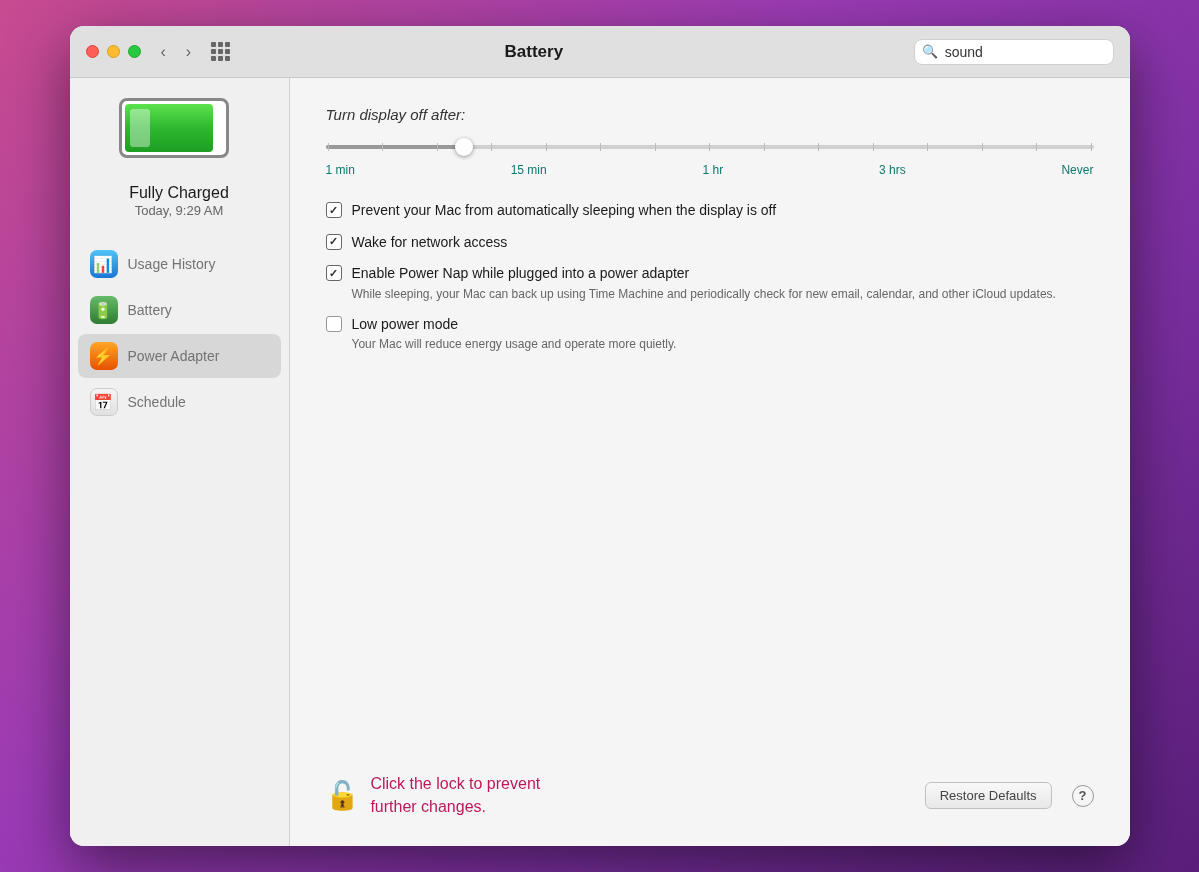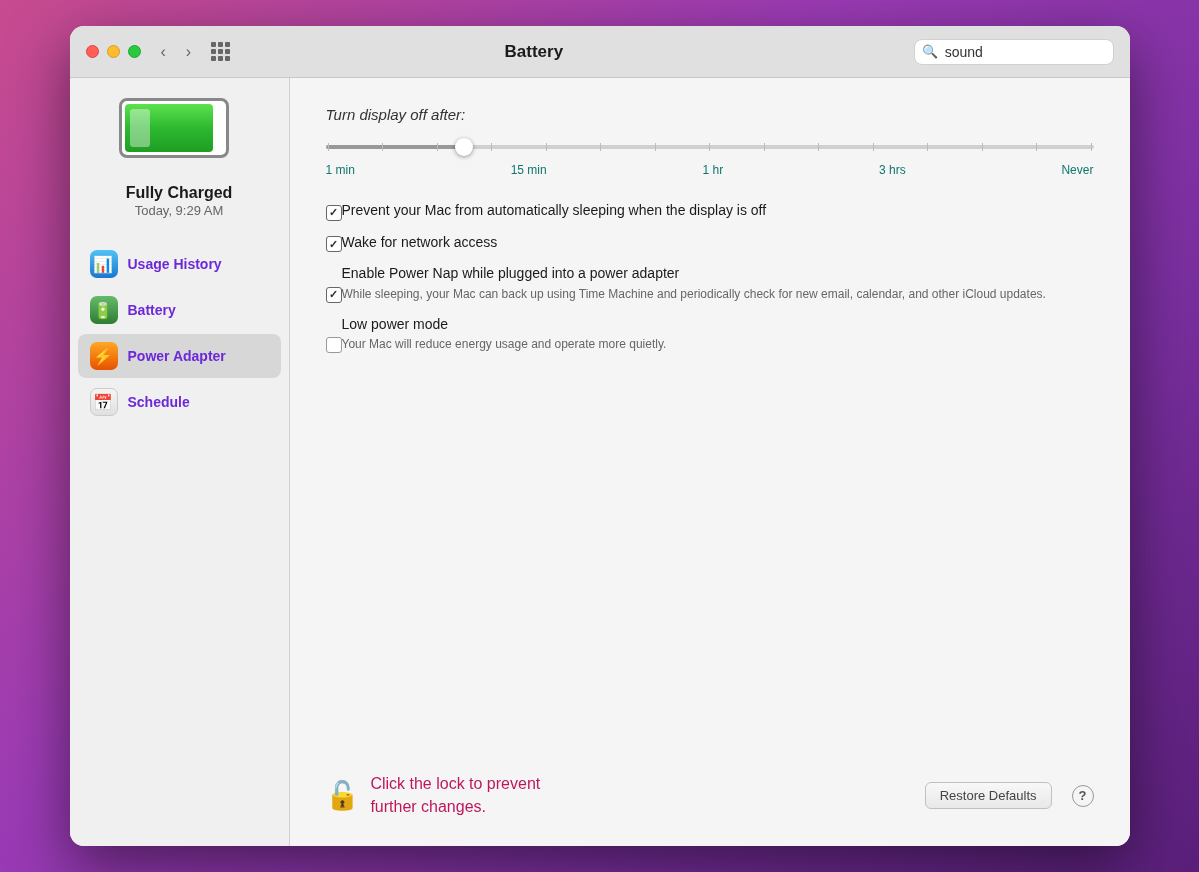--- a/index.html
+++ b/index.html
@@ -154,21 +154,21 @@
       bottom: 5px;
       background: rgba(255,255,255,0.4);
       border-radius: 3px;
     }
     .status-text {
       text-align: center;
       margin-bottom: 24px;
     }
     .status-main {
       font-size: 16px;
-      font-weight: 700;
+      font-weight: 400;
       color: #1a1a1a;
       display: block;
     }
     .status-sub {
       font-size: 13px;
       color: #666;
       display: block;
       margin-top: 1px;
     }
     
@@ -198,22 +198,21 @@
     }
     .nav-icon.blue { background: linear-gradient(180deg, #4fc3f7 0%, #1976d2 100%); }
     .nav-icon.green { background: linear-gradient(180deg, #66bb6a 0%, #2e7d32 100%); }
     .nav-icon.orange { background: linear-gradient(180deg, #ffa726 0%, #e65100 100%); }
     .nav-icon.gray-cal {
       background: linear-gradient(180deg, #f5f5f5 0%, #e0e0e0 100%);
       border: 1px solid #ccc;
     }
     .nav-label {
       font-size: 14px;
-      color: #6d28d9;
-      font-weight: bold;
+      color: #737373;
     }
     
     .main-content {
       flex: 1;
       padding: 28px 36px;
       background: #f5f5f5;
       display: flex;
       flex-direction: column;
       overflow-y: auto;
     }
@@ -283,21 +282,22 @@
     .slider-labels {
       display: flex;
       justify-content: space-between;
       font-size: 12px;
       color: #0f766e;
       margin-top: 2px;
     }
     
     .checkbox-row {
       display: flex;
-      align-items: flex-end;
+      align-items: flex-start;
+      gap: 10px;
       margin-bottom: 12px;
     }
     .checkbox {
       width: 16px;
       height: 16px;
       border: 1.5px solid #999;
       border-radius: 3px;
       background: white;
       display: flex;
       align-items: center;

